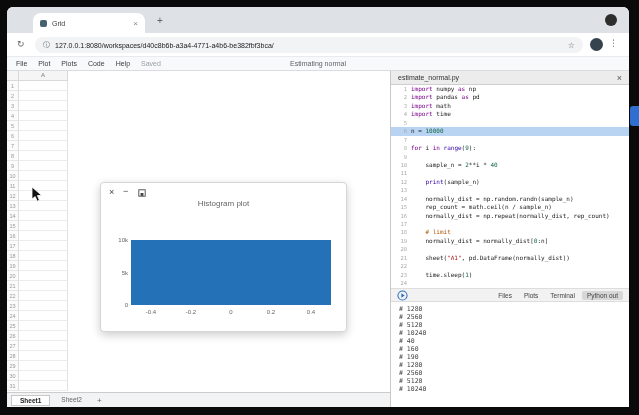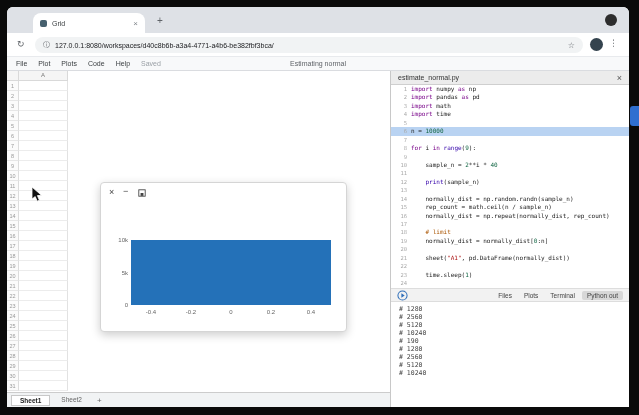--- a/index.html
+++ b/index.html
@@ -272,20 +272,21 @@
         </div>
       </div>
 
     <div class="plotwin">
       <span class="pw-close">×</span>
       <span class="pw-min">−</span>
       <svg class="pw-save" viewBox="0 0 10 10">
         <rect x="1" y="1" width="8" height="8" fill="none" stroke="#444" stroke-width="1.1"></rect>
         <rect x="3.2" y="5" width="3.6" height="3.6" fill="#444"></rect>
       </svg>
+      <div class="pw-title">Histogram plot</div>
       <div class="pw-bar"></div>
       <div id="pw-ylabs">
           <span class="pw-ylab" style="top: 54px;">10k</span>
           <span class="pw-ylab" style="top: 86.5px;">5k</span>
           <span class="pw-ylab" style="top: 119px;">0</span>
         </div>
       <div id="pw-xlabs">
           <span class="pw-xlab" style="left: 50px;">-0.4</span>
           <span class="pw-xlab" style="left: 90px;">-0.2</span>
           <span class="pw-xlab" style="left: 130px;">0</span>
@@ -341,20 +342,22 @@
           <span class="con-tab">Plots</span>
           <span class="con-tab">Terminal</span>
           <span class="con-tab active">Python out</span>
         </span>
     </div>
     <div id="con-out">
         <div># 1280</div>
         <div># 2560</div>
         <div># 5120</div>
         <div># 10240</div>
+        <div># 40</div>
+        <div># 160</div>
         <div># 190</div>
         <div># 1280</div>
         <div># 2560</div>
         <div># 5120</div>
         <div># 10240</div>
       </div>
   </div>
 
   <div class="sheetbar">
     <span id="sheet-tabs" style="display:flex;gap:3px;">

